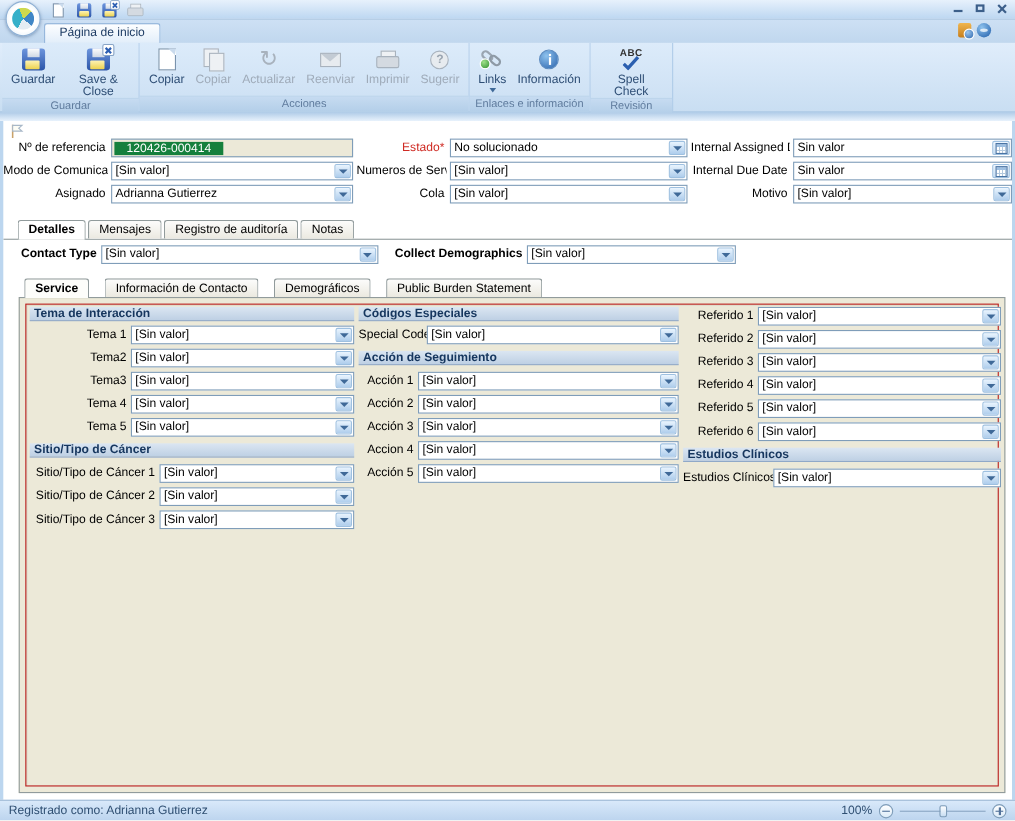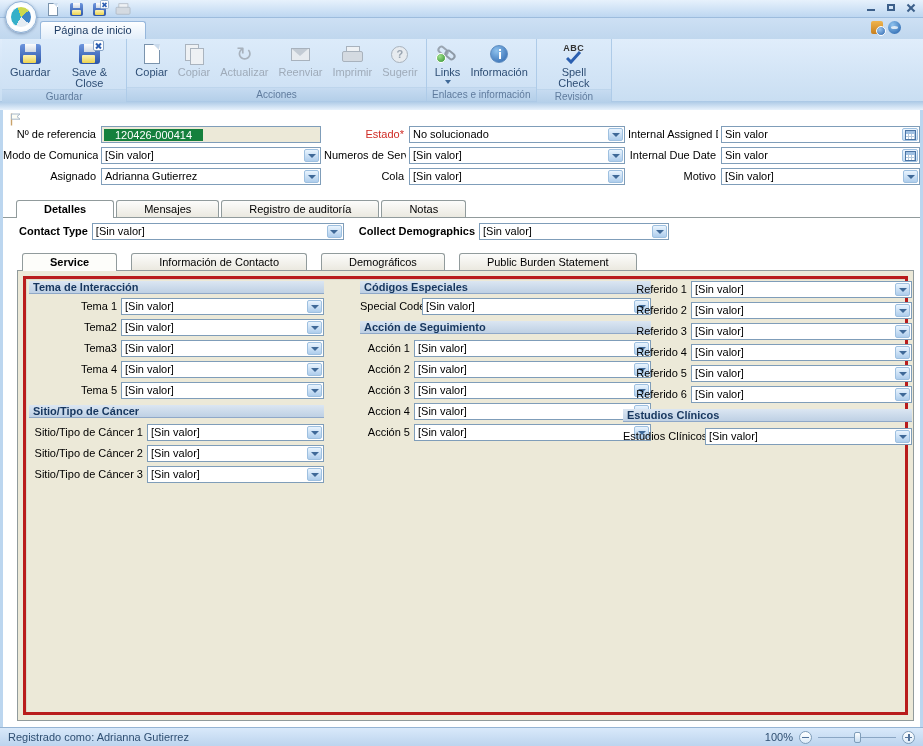--- a/index.html
+++ b/index.html
@@ -114,37 +114,37 @@
   .cal-btn { position: absolute; right: 1px; top: 1px; bottom: 1px; width: 16px; background: linear-gradient(#eef6ff, #c3dcf3);
     border: 1px solid #9ec0e0; border-radius: 2px; display: flex; align-items: center; justify-content: center; cursor: pointer; }
   .cal-glyph { width: 11px; height: 10px; border: 1px solid #4a74a4; background-color: #fff;
     background-image: linear-gradient(#9fc0e2 0 3px, transparent 3px),
       repeating-linear-gradient(90deg, transparent 0 2px, #b3c9de 2px 3px),
       repeating-linear-gradient(0deg, transparent 0 2px, #b3c9de 2px 3px); }
 
   
   .tabs1 { margin-top: 11px; padding-left: 13px; border-bottom: 1px solid #919b9c; display: flex; gap: 2px; height: 18px; }
   .tabs2 { margin-top: 13px; padding-left: 19px; display: flex; gap: 14px; height: 17px; }
-  .xtab { border: 1px solid #919b9c; border-bottom: none; border-radius: 3px 3px 0 0; padding: 0 27px;
+  .xtab { border: 1px solid #919b9c; border-bottom: none; border-radius: 3px 3px 0 0; padding: 0 9px;
     line-height: 16px; background: linear-gradient(#fcfcfb, #ebe9e0); cursor: pointer; white-space: nowrap; }
   .xtab.active { background: #fff; font-weight: bold; position: relative; z-index: 2; margin-bottom: -1px; line-height: 17px; }
   .tabs2 .xtab.active { background: #fdfdfa; }
 
   .contact-row { margin-top: 5px; padding-left: 16px; display: flex; align-items: center; }
   .contact-row .flabel { text-align: left; padding-right: 4px; font-weight: bold; }
   .cdd1 { width: 252px; } .cdd2 { width: 190px; }
   .clabel2 { margin-left: 15px; }
 
   
   .service-page { margin-left: 14px; width: 897px; height: 451px; border: 1px solid #919b9c; background: #ece9d8; padding: 5px 5px; }
-  .inner-panel { position: relative; width: 100%; height: 439px; border: 3px solid #b91c1c; background: #ece9d8;
+  .inner-panel { position: relative; width: 100%; height: 439px; border: 1px solid #b91c1c; background: #ece9d8;
     box-shadow: inset 1px 1px 0 #dcd9c8; }
   .pcol { position: absolute; top: 2px; }
   .pcol1 { left: 3px; width: 295px; }
-  .pcol2 { left: 302px; width: 291px; margin-left: 32px; }
+  .pcol2 { left: 302px; width: 291px; }
   .pcol3 { left: 597px; width: 289px; }
   .sec-bar { height: 13px; line-height: 13px; padding-left: 4px; font-weight: bold; color: #16365e;
     background: linear-gradient(#dbe6f2, #bed0e4); border-bottom: 1px solid #8fa8c8; margin-bottom: 4px; }
   .sec-bar.mid { margin-top: 2px; margin-bottom: 6px; }
   .prow { display: flex; height: 21px; align-items: flex-start; }
   .plabel { text-align: right; padding-right: 4px; line-height: 17px; white-space: nowrap; }
   .pcol1 .plabel { width: 92px; } .pcol2 .plabel { width: 54px; } .pcol3 .plabel { width: 68px; }
   .prow .fbox { flex: 1; }
 
   

